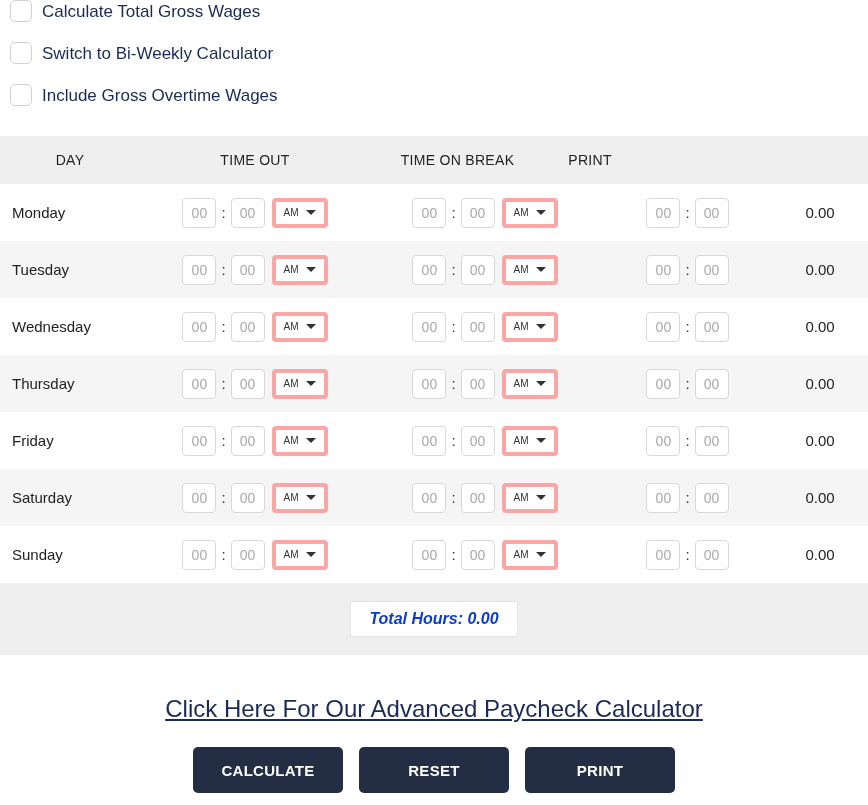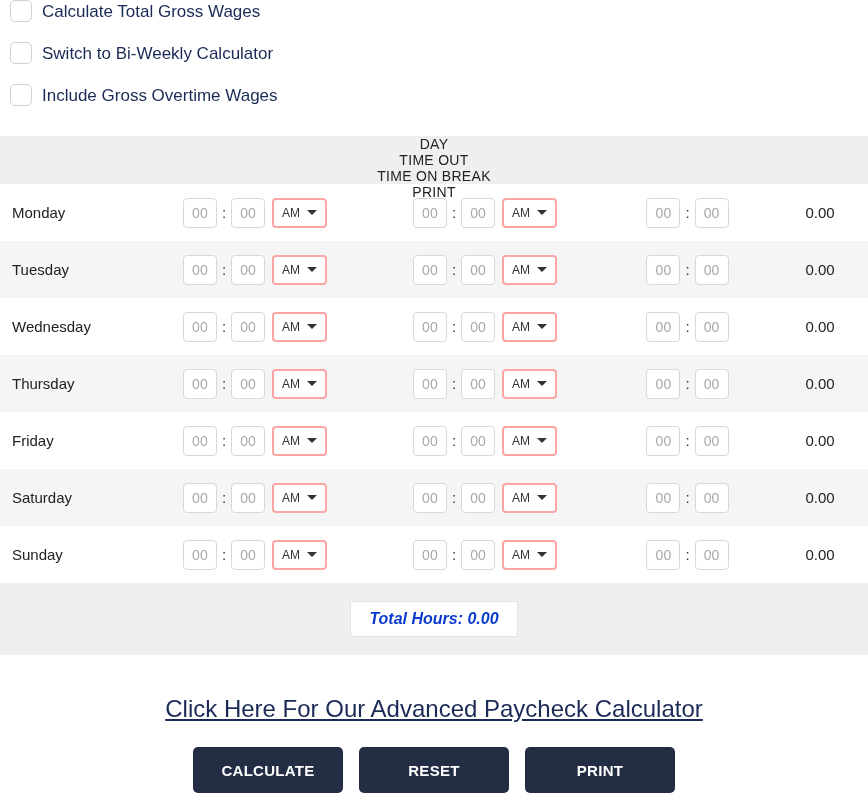--- a/index.html
+++ b/index.html
@@ -36,21 +36,20 @@
     color: #1b2a56;
   }
   .grid {
     width: 100%;
   }
   .grid-header {
     display: flex;
     background: #efefef;
     align-items: center;
     height: 48px;
-    flex-direction: column;
   }
   .col-day    { width: 140px; padding-left: 12px; text-align: left; }
   .col-timein { width: 230px; text-align: center; }
   .col-timeout{ width: 230px; text-align: center; }
   .col-break  { width: 175px; text-align: center; }
   .col-total  { width: 90px;  text-align: center; }
   .grid-header .hcell {
     font-size: 14px;
     color: #222;
     letter-spacing: 0.3px;
@@ -93,28 +92,28 @@
   .num-input::placeholder { color: #a9a9a9; }
   .colon {
     font-size: 15px;
     color: #333;
     padding: 0 1px;
   }
   .ampm {
     display: flex;
     align-items: center;
     height: 30px;
-    border: 2px solid #fca5a5;
+    border: 4px solid #fca5a5;
     border-radius: 4px;
     background: #fff;
     padding: 0 8px;
     cursor: pointer;
     margin-left: 3px;
     gap: 7px;
-    font-size: 12px;
+    font-size: 10px;
     color: #333;
   }
   .caret {
     width: 0; height: 0;
     border-left: 5px solid transparent;
     border-right: 5px solid transparent;
     border-top: 5px solid #333;
   }
   .total-val {
     font-size: 15px;

